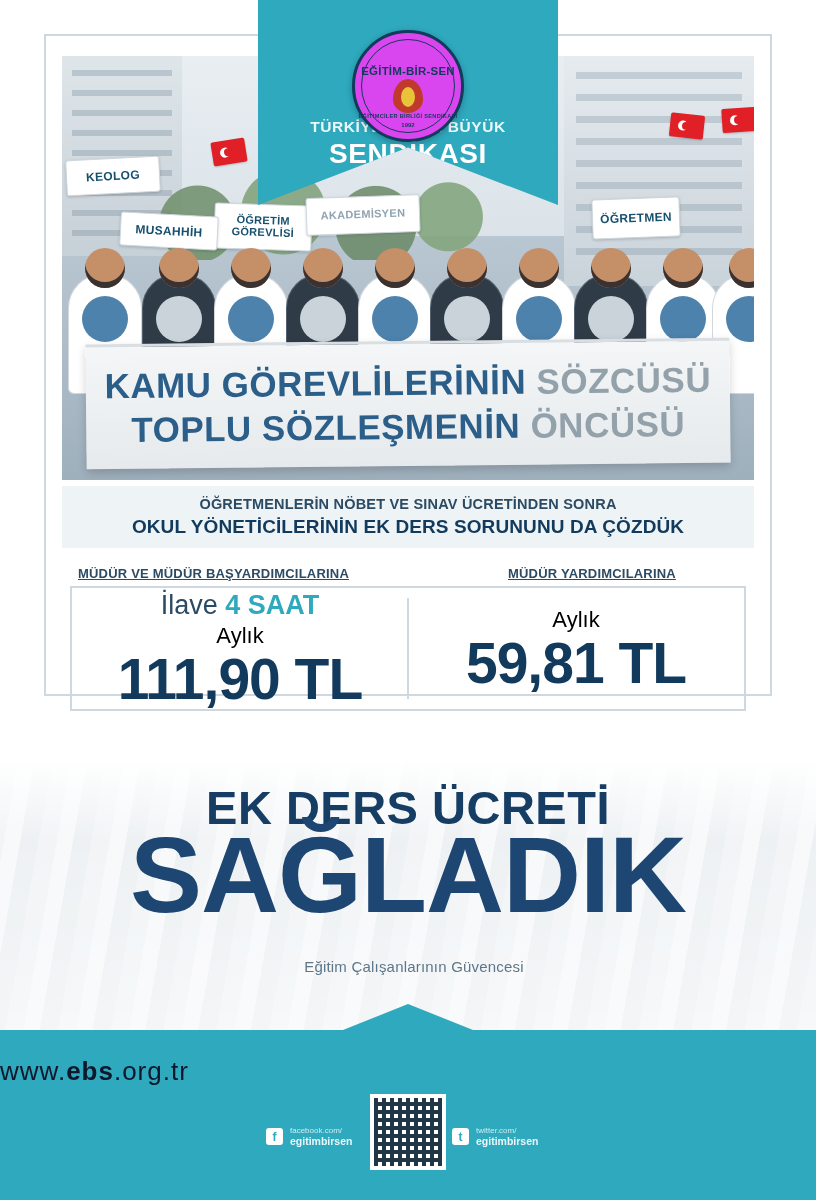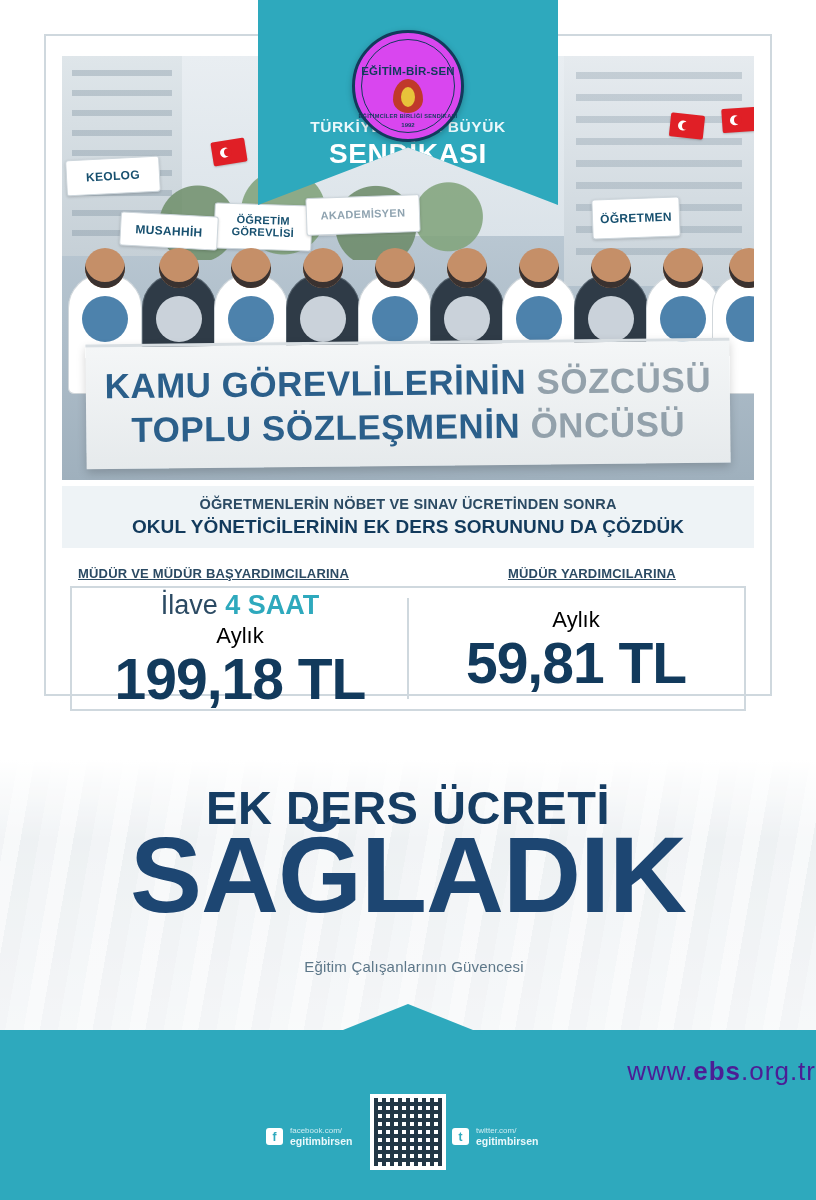--- a/index.html
+++ b/index.html
@@ -160,21 +160,21 @@
   
   .sl1{position:absolute;left:0;right:0;top:958px;text-align:center;color:#5d7789;font-size:15px;font-weight:500;letter-spacing:.2px;padding-left:12px;}
   .sl2{position:absolute;left:0;right:0;top:980px;text-align:center;color:#163d63;font-size:27px;font-weight:700;}
 
   
   .footer{position:absolute;left:0;right:0;bottom:0;height:170px;background:#2ea9bd;}
   .footer:before{
     content:"";position:absolute;left:50%;top:-26px;transform:translateX(-50%);
     width:150px;height:30px;background:#2ea9bd;clip-path:polygon(0 100%,100% 100%,50% 0);
   }
-  .site{position:absolute;left:0;right:0;top:26px;text-align:right;color:#4c1d95;font-size:26px;font-weight:400;letter-spacing:1px;}
+  .site{position:absolute;left:0;right:0;top:26px;text-align:left;color:#0f172a;font-size:26px;font-weight:400;letter-spacing:1px;}
   .site b{font-weight:800;}
   .qr{position:absolute;left:50%;transform:translateX(-50%);top:64px;width:76px;height:76px;background:#ffffff;padding:4px;box-sizing:border-box;}
   .qr .grid{width:100%;height:100%;
     background-image:
       repeating-linear-gradient(90deg,#0b2233 0 4px,transparent 4px 8px),
       repeating-linear-gradient(0deg,#0b2233 0 4px,transparent 4px 8px);
     background-size:8px 8px,8px 8px;
     opacity:.9;}
   .social{position:absolute;top:96px;display:flex;align-items:center;gap:7px;color:#eaf8fb;}
   .social.fb{left:266px;}
@@ -286,21 +286,21 @@
 
   <div class="boxes">
     <div class="divider"></div>
 
     <div class="box">
       <div class="ilave">
         <span>İlave</span>
         <span class="hrs">4 SAAT</span>
       </div>
       <div class="aylik">Aylık</div>
-      <div class="amount">199,18 TL</div>
+      <div class="amount">111,90 TL</div>
     </div>
 
     <div class="box">
       <div class="aylik">Aylık</div>
       <div class="amount">59,81 TL</div>
     </div>
   </div>
 
   <div class="hl1">EK DERS ÜCRETİ</div>
   <div class="hl2">SAĞLADIK</div>

